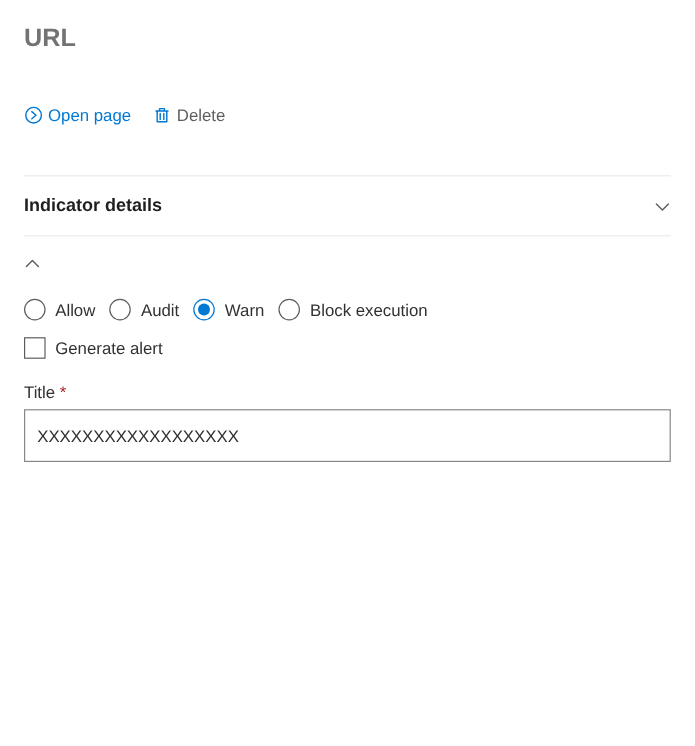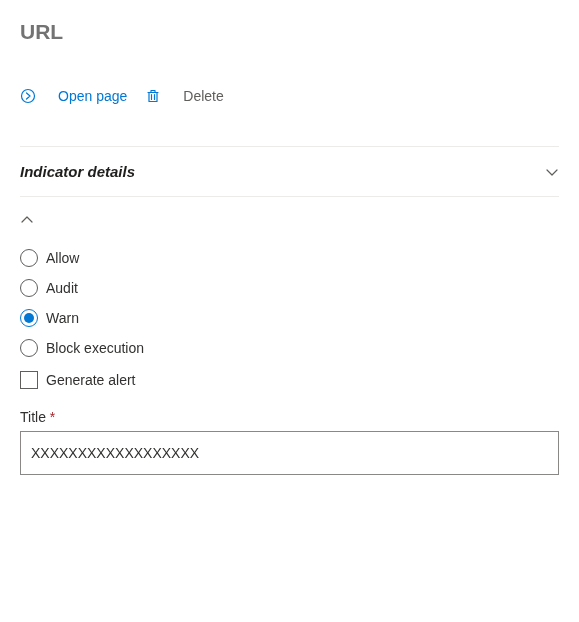--- a/index.html
+++ b/index.html
@@ -22,21 +22,21 @@
     }
     .action-bar {
       display: flex;
       gap: 18px;
       align-items: center;
       margin-bottom: 42px;
     }
     .action-link {
       display: flex;
       align-items: center;
-      gap: 22px;
+      gap: 4px;
       color: #0078d4;
       font-size: 14px;
       cursor: pointer;
     }
     .action-link.delete {
       color: #605e5c;
     }
     .icon {
       display: inline-flex;
       align-items: center;
@@ -46,37 +46,36 @@
       border: none;
       border-top: 1px solid #edebe9;
       margin: 0;
     }
     .section-header {
       display: flex;
       justify-content: space-between;
       align-items: center;
       padding: 16px 0;
       cursor: pointer;
-      font-style: italic;
     }
     .section-title {
       font-size: 15px;
       font-weight: 600;
       color: #201f1e;
     }
     .chevron {
       display: inline-flex;
       color: #605e5c;
     }
     .section-body {
       padding-top: 6px;
     }
     .radio-group {
       display: flex;
-      flex-direction: column;
+      flex-direction: row;
       gap: 12px;
       margin-bottom: 14px;
     }
     .radio-item {
       display: flex;
       align-items: center;
       gap: 8px;
       cursor: pointer;
     }
     .radio-circle {

